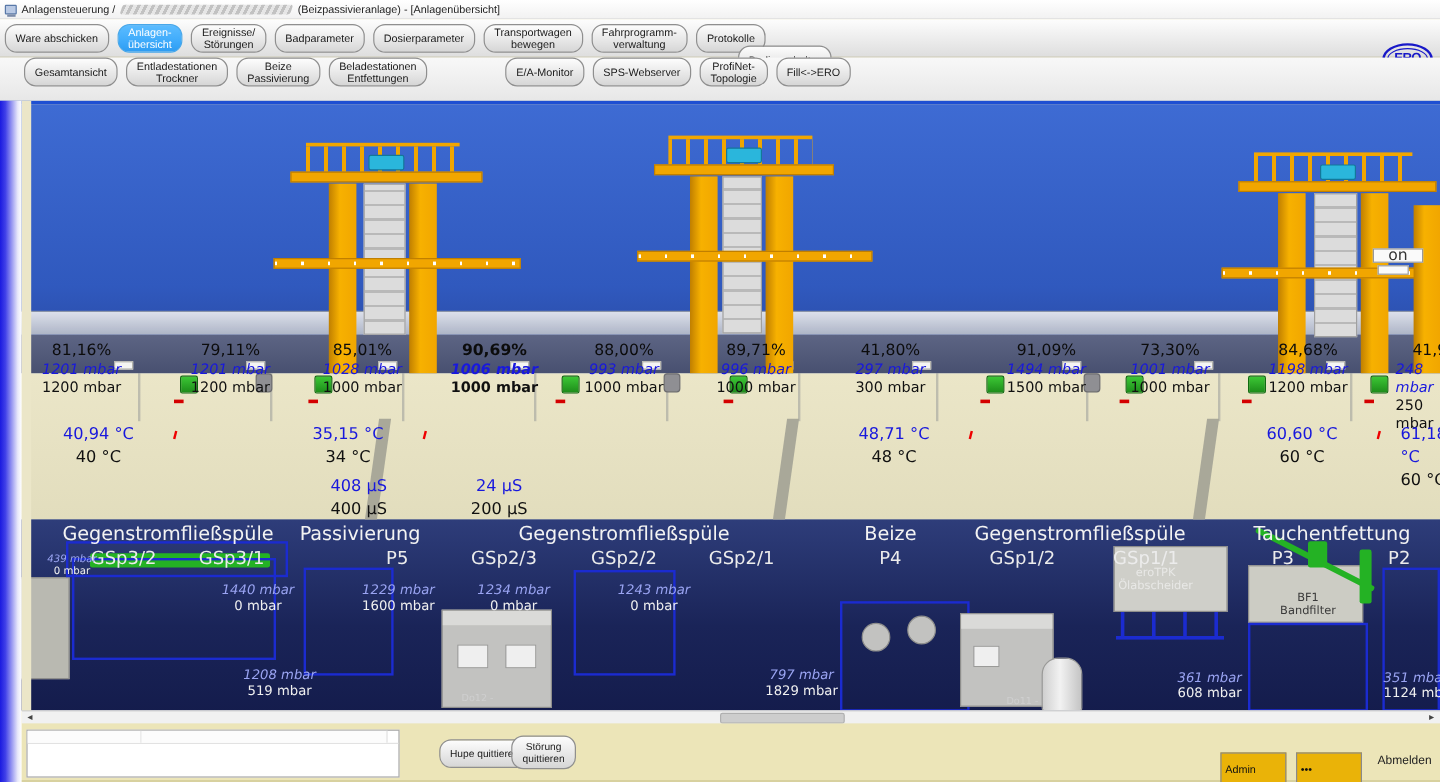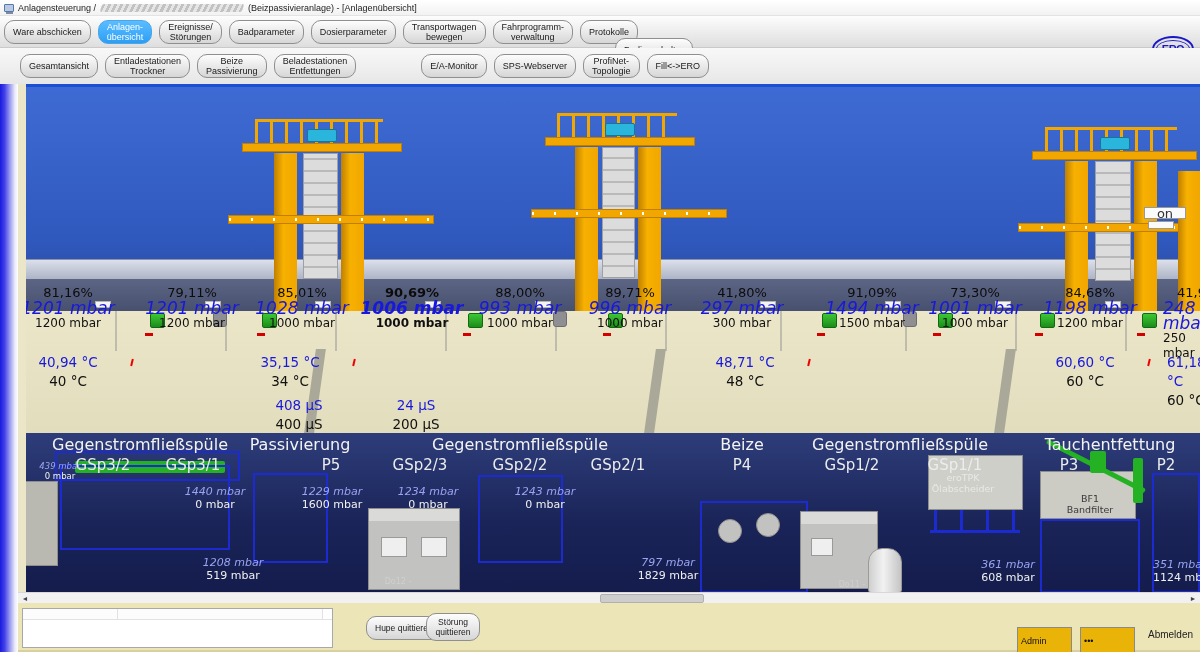--- a/index.html
+++ b/index.html
@@ -25,21 +25,21 @@
     padding:1px 8px;font-size:9px;line-height:10px;text-align:center;white-space:pre-line;color:#1a1a1a;
     min-height:24px;display:inline-flex;align-items:center;justify-content:center;margin-right:7px;font-family:"Liberation Sans",sans-serif}
   .btn.active{background:linear-gradient(#5cbcff,var(--accent) 60%,#2d9cf2);color:#fff;border-color:#48a7e9}
   .bedien{position:absolute;left:615px;top:22px}
   .logo{position:absolute;right:6px;top:20px;width:42px;height:26px;border:2px solid #1818c8;border-radius:50%;
     display:flex;align-items:center;justify-content:center}
   .logo .inner{width:34px;height:18px;border:1.5px solid #1818c8;border-radius:50%;display:flex;align-items:center;justify-content:center;
     font-size:11px;font-weight:bold;color:#1818c8;letter-spacing:-.5px}
 
   .tabbar{position:absolute;left:0;top:48px;width:1200px;height:36px;background:linear-gradient(#f8f8f8,#e7e7e7);
-    display:flex;align-items:center;padding-left:20px}
+    display:flex;align-items:flex-start;padding-left:20px}
   .tabgroup{display:flex;align-items:center}
   .tabgroup.right{margin-left:58px}
 
   
   .scene{position:absolute;left:0;top:84px;width:1200px;height:508px;overflow:hidden;
     border-top:3px solid #1e4fd2;
     background:linear-gradient(180deg,#3e6bd3 0%,#3059be 30%,#27459c 44%)}
   .runway{position:absolute;left:0;top:172px;width:1200px;height:20px;
     background:linear-gradient(#e6e8ee,#b4bac8);border-top:1px solid #9098a8;opacity:.95}
   .navyband{position:absolute;left:0;top:192px;width:1200px;height:32px;background:linear-gradient(#5d6584,#485070)}
@@ -73,21 +73,21 @@
   .bline{position:absolute;background:var(--frame-blue)}
 
   .sign{position:absolute;background:#fafafa;border:1px solid #999;font-size:13px;color:#333;
     text-align:center;line-height:11px;font-family:"DejaVu Sans",sans-serif;overflow:hidden}
 
   
   #overlays{position:absolute;left:0;top:0;width:1200px;height:508px;pointer-events:none}
   .ov{position:absolute;font-family:"DejaVu Sans",sans-serif;text-align:center}
   .ov.leftal{text-align:left}
   .pct{font-size:13px;color:#0c0c0c;line-height:16px}
-  .act{font-size:17px;font-style:italic;color:var(--value-blue);line-height:15px}
+  .act{font-size:12px;font-style:italic;color:var(--value-blue);line-height:15px}
   .tgt{font-size:12px;color:#101010;line-height:15px}
   .t-act{font-size:13.5px;color:var(--value-blue);line-height:19px;position:relative}
   .t-tgt{font-size:13.5px;color:#101010;line-height:19px}
   .tick{position:absolute;right:-10px;top:6px;width:2px;height:7px;background:#e00;transform:rotate(14deg)}
   .hdr{font-size:16px;color:#f3f3f3;line-height:20px;white-space:nowrap}
   .code{font-size:15px;color:#ececec;white-space:nowrap}
   .pa{font-size:11px;font-style:italic;color:var(--value-light);line-height:13px;white-space:nowrap}
   .pb{font-size:11px;color:#f0f0f0;line-height:13px;white-space:nowrap}
   .ov.small .pa,.ov.small .pb{font-size:8.5px;line-height:10px}
   .eq1{font-size:9.5px;color:#3a3a3a;line-height:11px;white-space:nowrap}
@@ -310,21 +310,21 @@
       <div class="ov" style="left: 1035px; width: 110px; top: 198px;">
         <div class="pct">84,68%</div>
         <div class="act">1198 mbar</div>
         <div class="tgt">1200 mbar</div>
       </div>
       <div class="ov leftal" style="left: 1163px; top: 198px;">
         <div class="pct" style="margin-left: 14px;">41,9</div>
         <div class="act">248 mbar</div>
         <div class="tgt">250 mbar</div>
       </div>
-      <div class="ov" style="left: 13px; width: 110px; top: 266px;">
+      <div class="ov" style="left: 27px; width: 110px; top: 266px;">
         <div class="t-act">40,94 °C<span class="tick"></span></div>
         <div class="t-tgt">40 °C</div>
       </div>
       <div class="ov" style="left: 235px; width: 110px; top: 266px;">
         <div class="t-act">35,15 °C<span class="tick"></span></div>
         <div class="t-tgt">34 °C</div>
       </div>
       <div class="ov" style="left: 690px; width: 110px; top: 266px;">
         <div class="t-act">48,71 °C<span class="tick"></span></div>
         <div class="t-tgt">48 °C</div>

